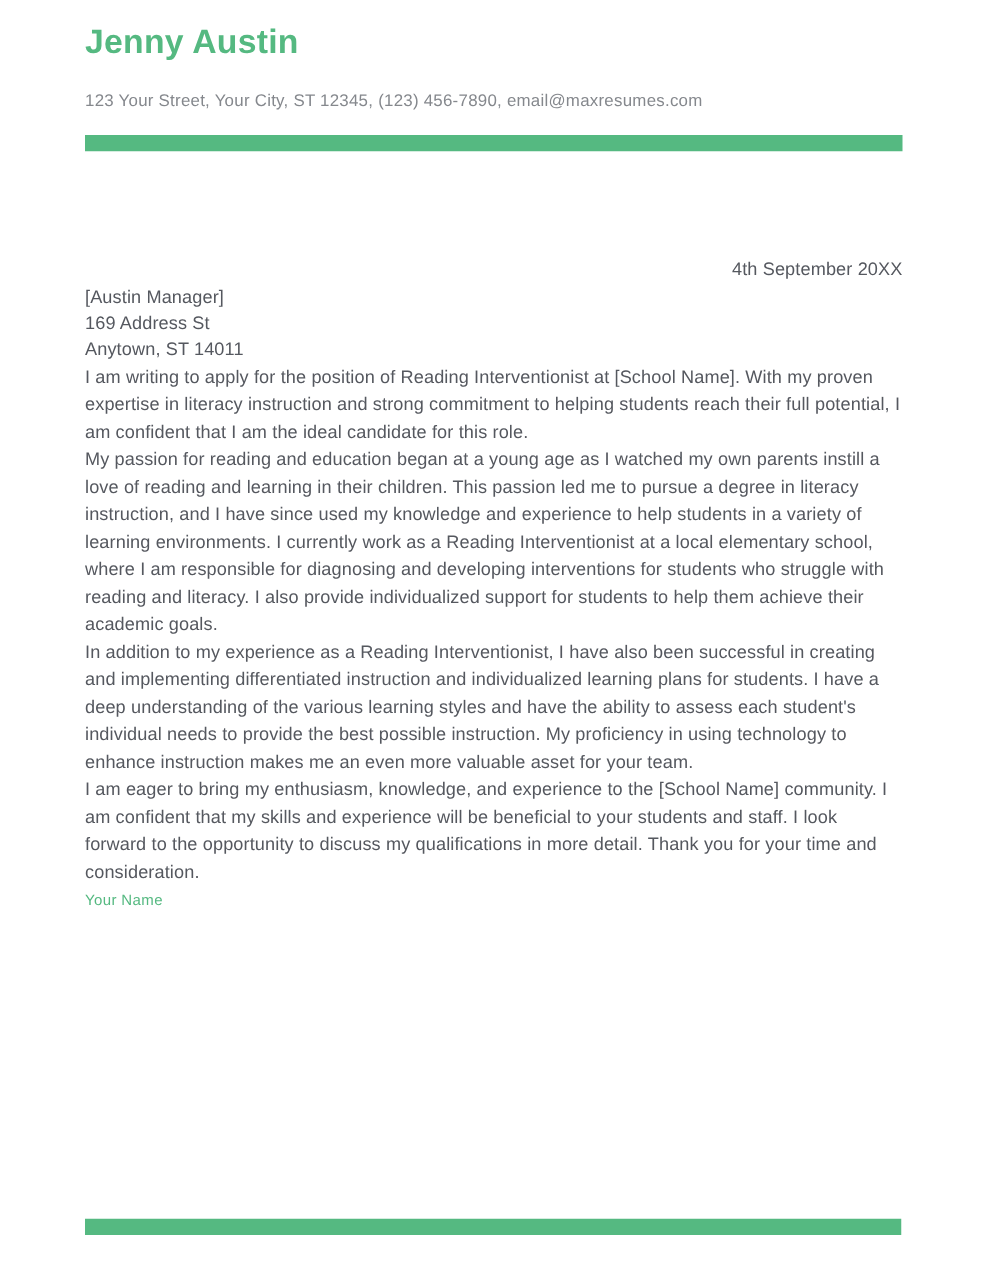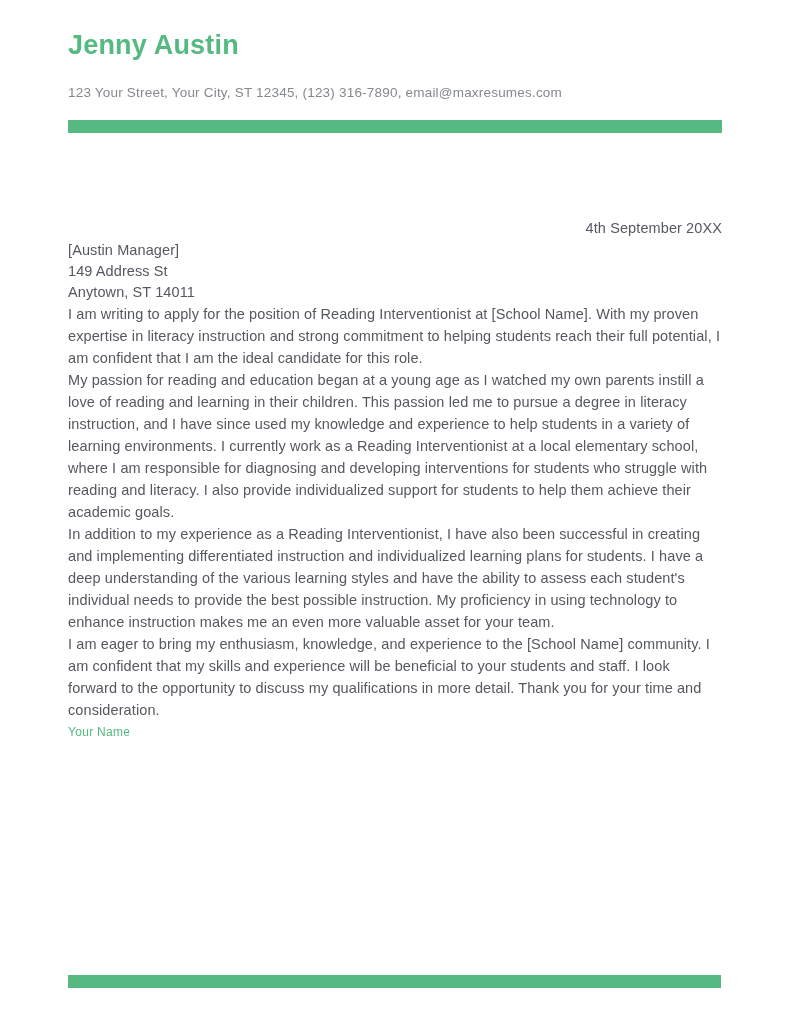--- a/index.html
+++ b/index.html
@@ -10,21 +10,21 @@
   .page {
     position: relative;
     width: 791px;
     height: 1024px;
     background: #ffffff;
     overflow: hidden;
     font-family: "Liberation Sans", "DejaVu Sans", sans-serif;
     -webkit-font-smoothing: antialiased;
   }
   .content {
-    margin: 12px 68px;
+    margin: 0 68px;
     width: 654px;
   }
   .applicant-name {
     margin: 0;
     padding-top: 17px;
     font-size: 27px;
     line-height: 1.2;
     font-weight: bold;
     letter-spacing: 0.2px;
     color: var(--accent, #55b981);
@@ -81,31 +81,31 @@
   }
 </style>
 </head>
 <body>
 
 <div class="page">
   <div class="content">
 
     <header>
       <h1 class="applicant-name">Jenny Austin</h1>
-      <p class="contact-line">123 Your Street, Your City, ST 12345, (123) 316-7890, email@maxresumes.com</p>
+      <p class="contact-line">123 Your Street, Your City, ST 12345, (123) 456-7890, email@maxresumes.com</p>
       <div class="rule"></div>
     </header>
 
     <main class="letter-body">
       <p class="date-line">4th September 20XX</p>
 
       <p class="recipient">[Austin Manager]</p>
 
       <p class="address">
-        <span>149 Address St</span><br>
+        <span>169 Address St</span><br>
         <span>Anytown, ST 14011</span>
       </p>
 
 
       <p class="para">I am writing to apply for the position of Reading Interventionist at [School Name]. With my proven expertise in literacy instruction and strong commitment to helping students reach their full potential, I am confident that I am the ideal candidate for this role.</p>
 
       <p class="para">My passion for reading and education began at a young age as I watched my own parents instill a love of reading and learning in their children. This passion led me to pursue a degree in literacy instruction, and I have since used my knowledge and experience to help students in a variety of learning environments. I currently work as a Reading Interventionist at a local elementary school, where I am responsible for diagnosing and developing interventions for students who struggle with reading and literacy. I also provide individualized support for students to help them achieve their academic goals.</p>
 
       <p class="para">In addition to my experience as a Reading Interventionist, I have also been successful in creating and implementing differentiated instruction and individualized learning plans for students. I have a deep understanding of the various learning styles and have the ability to assess each student's individual needs to provide the best possible instruction. My proficiency in using technology to enhance instruction makes me an even more valuable asset for your team.</p>
 

